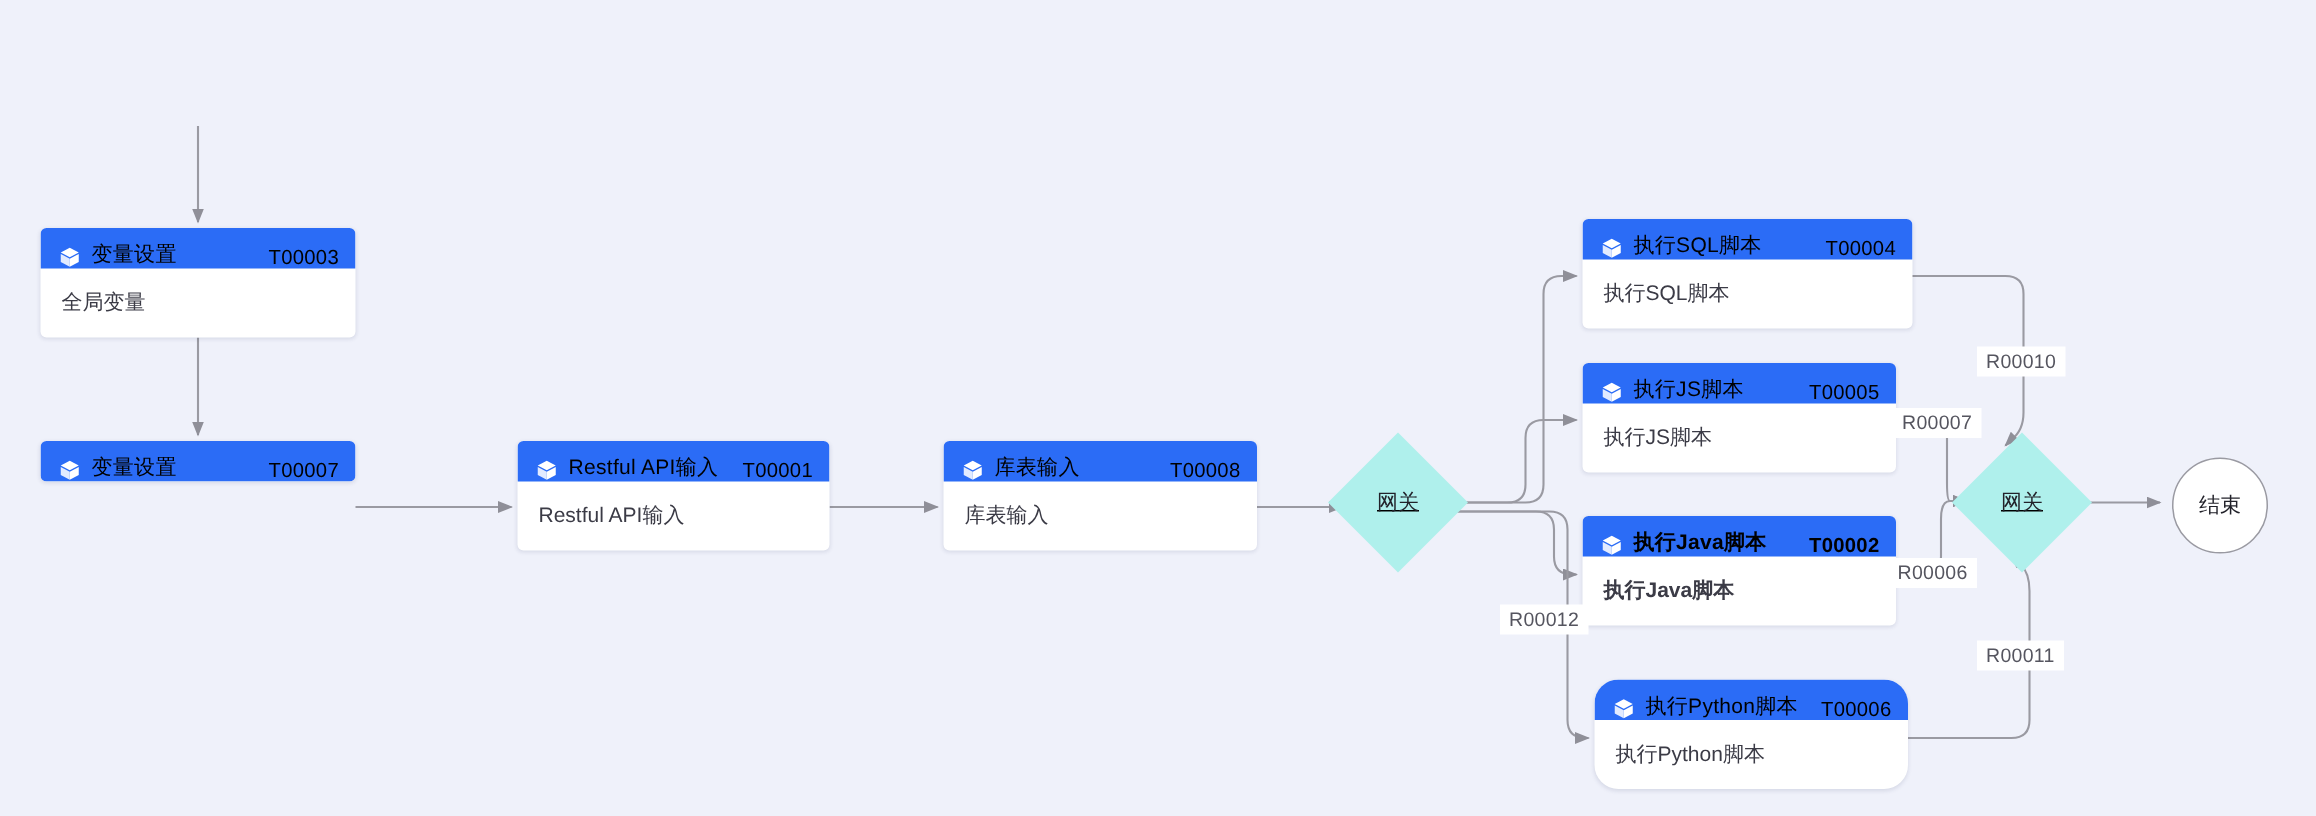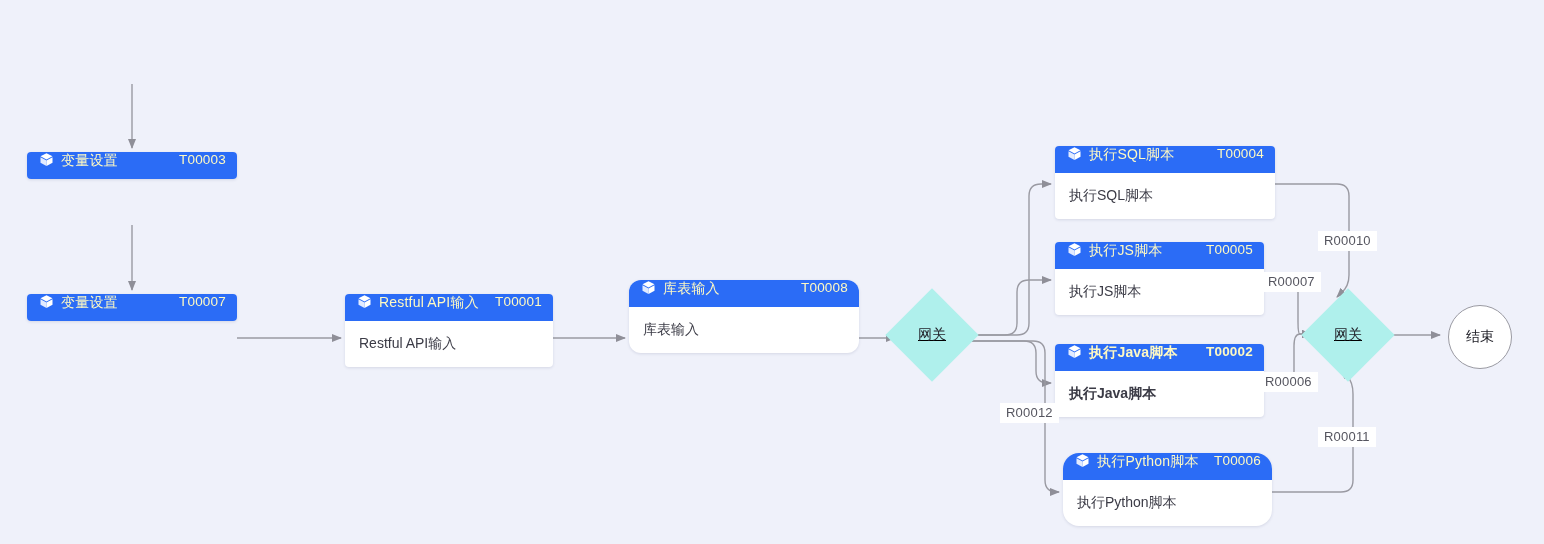--- a/index.html
+++ b/index.html
@@ -27,23 +27,23 @@
   .node {
     position: absolute;
     background: #ffffff;
     border-radius: 4px;
     box-shadow: 0 1px 3px rgba(40,50,90,0.13);
     overflow: hidden;
   }
   .node-header {
     height: 27px;
     background: #2b6cf6;
-    color: #fef9c3;
-    display: flex;
-    align-items: flex-start;
+    color: #000000;
+    display: flex;
+    align-items: flex-end;
     padding: 0 11px 0 12px;
     box-sizing: border-box;
     font-size: 14px;
   }
   .node-header .hicon {
     width: 15px;
     height: 15px;
     flex: 0 0 15px;
     margin-right: 7px;
     display: block;
@@ -180,20 +180,21 @@
   <div class="node" style="left:27px; top:152px; width:210px;">
     <div class="node-header">
       <svg class="hicon" viewBox="0 0 16 16">
         <path d="M8 1.2 L14.4 4.6 L8 8 L1.6 4.6 Z" fill="#ffffff"></path>
         <path d="M1.6 5.6 L8 9 L8 14.8 L1.6 11.4 Z" fill="#e2ebff"></path>
         <path d="M14.4 5.6 L8 9 L8 14.8 L14.4 11.4 Z" fill="#ffffff"></path>
       </svg>
       <span class="node-title">变量设置</span>
       <span class="node-code">T00003</span>
     </div>
+    <div class="node-body">全局变量</div>
   </div>
 
   <div class="node" style="left:27px; top:294px; width:210px;">
     <div class="node-header">
       <svg class="hicon" viewBox="0 0 16 16">
         <path d="M8 1.2 L14.4 4.6 L8 8 L1.6 4.6 Z" fill="#ffffff"></path>
         <path d="M1.6 5.6 L8 9 L8 14.8 L1.6 11.4 Z" fill="#e2ebff"></path>
         <path d="M14.4 5.6 L8 9 L8 14.8 L14.4 11.4 Z" fill="#ffffff"></path>
       </svg>
       <span class="node-title">变量设置</span>
@@ -207,21 +208,21 @@
         <path d="M8 1.2 L14.4 4.6 L8 8 L1.6 4.6 Z" fill="#ffffff"></path>
         <path d="M1.6 5.6 L8 9 L8 14.8 L1.6 11.4 Z" fill="#e2ebff"></path>
         <path d="M14.4 5.6 L8 9 L8 14.8 L14.4 11.4 Z" fill="#ffffff"></path>
       </svg>
       <span class="node-title">Restful API输入</span>
       <span class="node-code">T00001</span>
     </div>
     <div class="node-body">Restful API输入</div>
   </div>
 
-  <div class="node" style="left:629px; top:280px; width:230px;border-radius:12px;">
+  <div class="node" style="left:629px; top:294px; width:209px;">
     <div class="node-header">
       <svg class="hicon" viewBox="0 0 16 16">
         <path d="M8 1.2 L14.4 4.6 L8 8 L1.6 4.6 Z" fill="#ffffff"></path>
         <path d="M1.6 5.6 L8 9 L8 14.8 L1.6 11.4 Z" fill="#e2ebff"></path>
         <path d="M14.4 5.6 L8 9 L8 14.8 L14.4 11.4 Z" fill="#ffffff"></path>
       </svg>
       <span class="node-title">库表输入</span>
       <span class="node-code">T00008</span>
     </div>
     <div class="node-body">库表输入</div>

